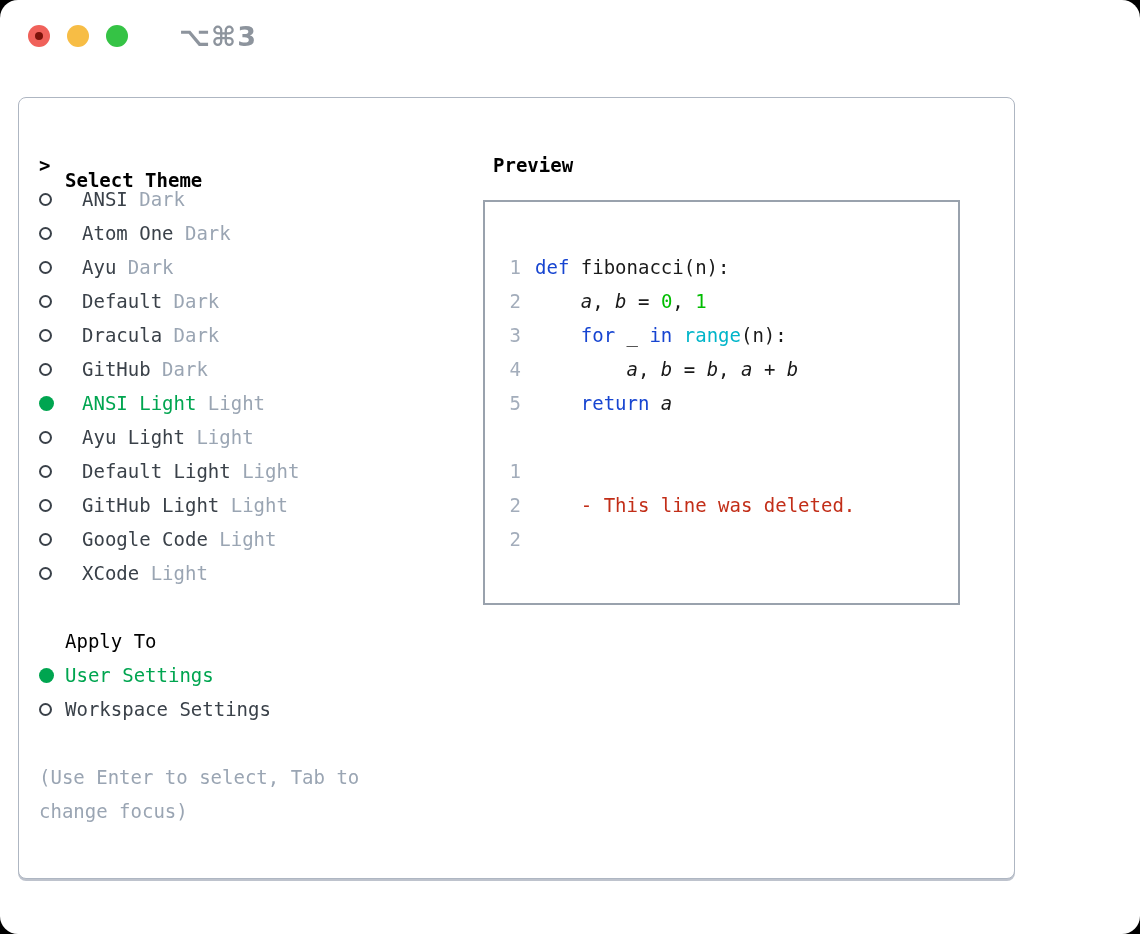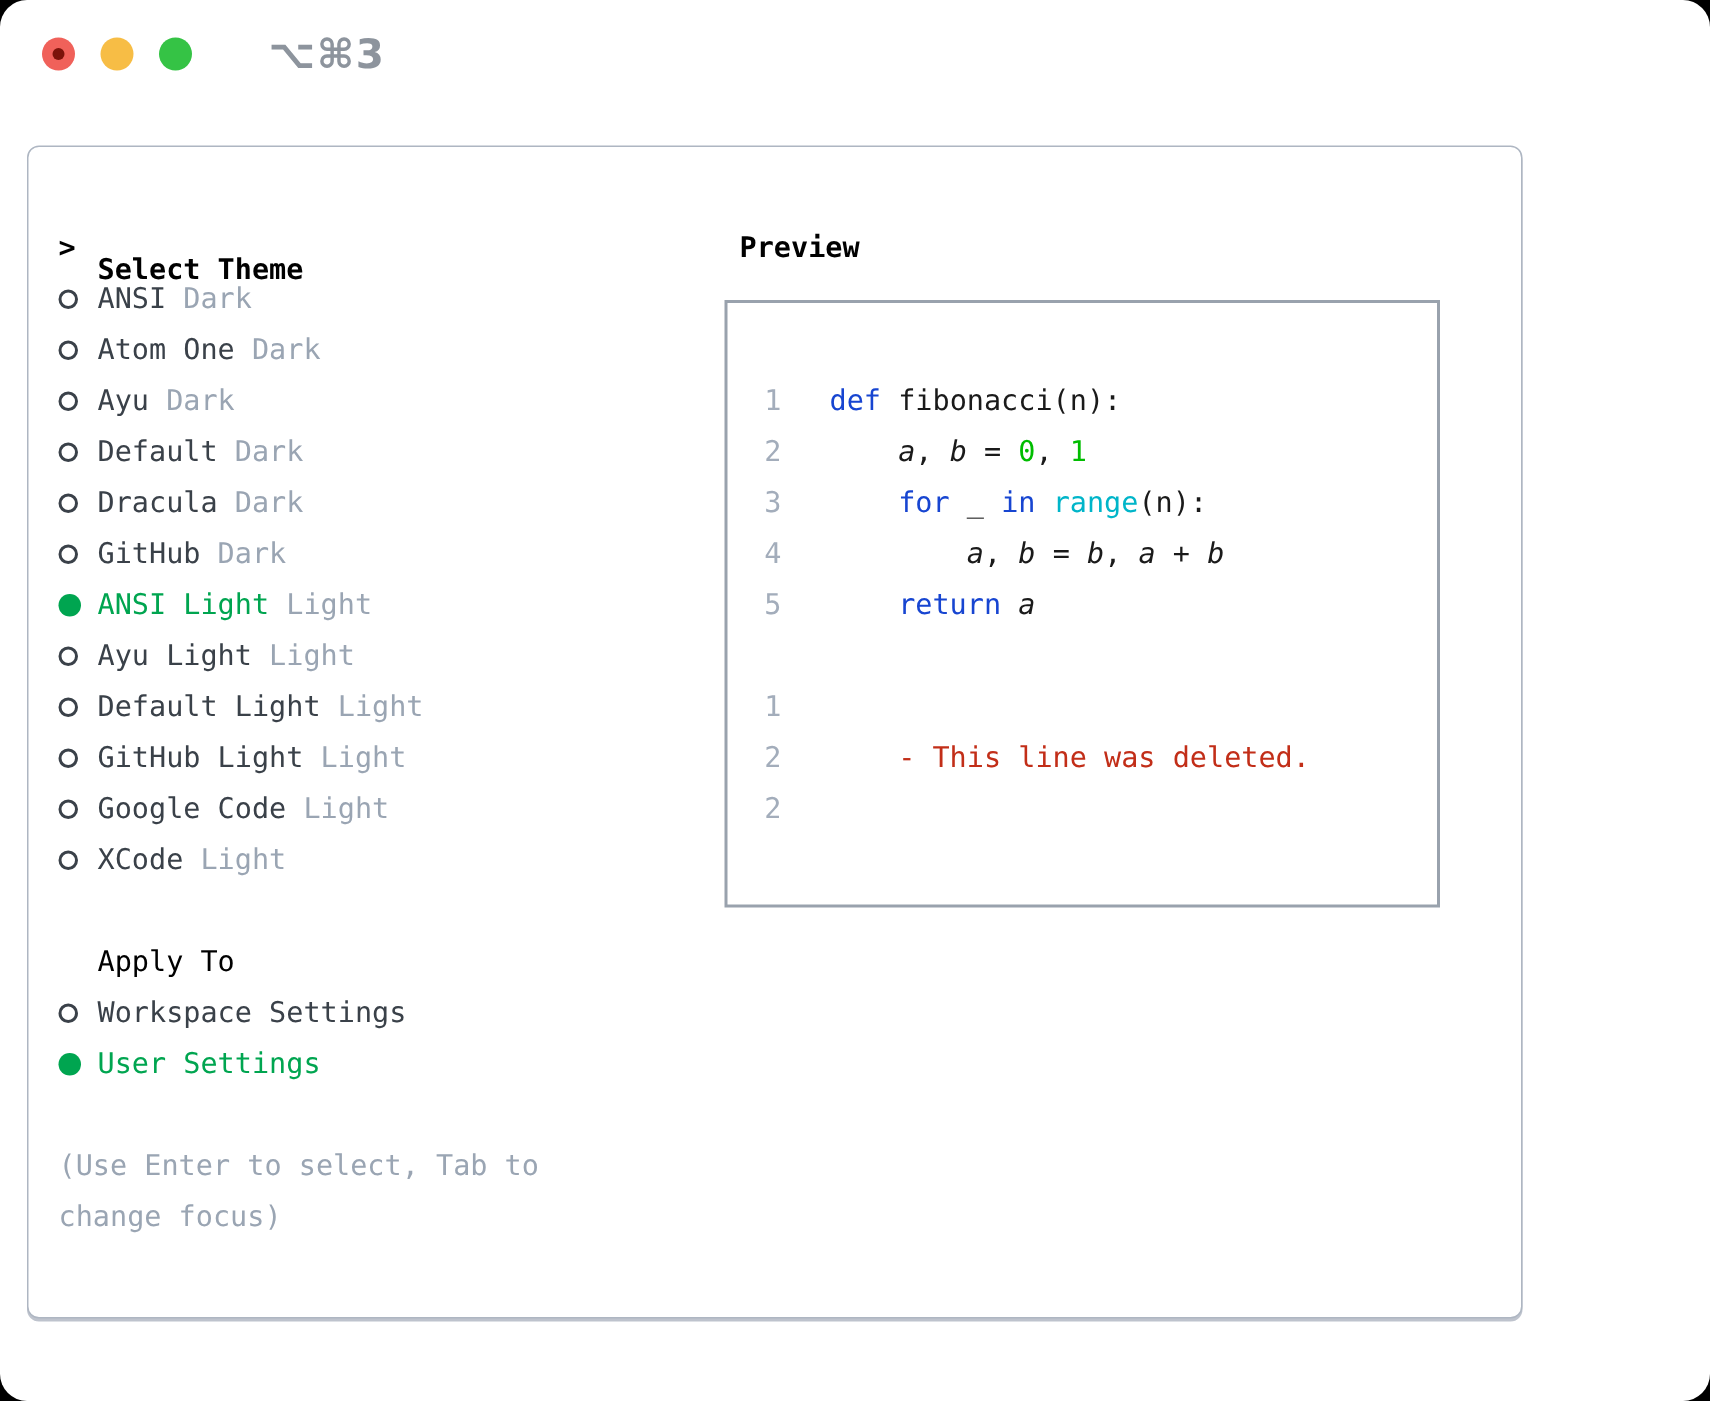--- a/index.html
+++ b/index.html
@@ -85,21 +85,21 @@
   .radio{
     width:13px;height:13px;border-radius:50%;
     border:2px solid var(--text-dark);
     background:transparent;
   }
   .radio.selected{
     width:15px;height:15px;
     border:none;
     background:var(--accent-green);
   }
-  .theme-name{color:var(--text-dark);white-space:pre;}
+  .theme-name{color:var(--text-dark);white-space:pre;margin-left:17px;}
   .theme-row.selected .theme-name{color:var(--accent-green);}
   .theme-variant{color:var(--muted-gray);white-space:pre;}
   .apply-label{color:var(--text-dark);white-space:pre;}
   .apply-row.selected .apply-label{color:var(--accent-green);}
 
   .hint{
     margin-top:0;
     max-width:396px;
     line-height:34px;
     color:var(--muted-gray);
@@ -117,21 +117,21 @@
     border:2px solid var(--box-border);
     padding-top:48px;
     background:#fff;
   }
   .code-row{display:flex;line-height:34px;height:34px;}
   .ln{
     flex:0 0 24px;width:24px;text-align:right;
     margin-left:12px;margin-right:14px;
     color:var(--line-number-gray);
   }
-  .code{white-space:pre;color:#1a1a1a;margin-left:18px;}
+  .code{white-space:pre;color:#1a1a1a;}
   .tok-kw{color:var(--keyword-blue);}
   .tok-fn{color:var(--builtin-cyan);}
   .tok-num{color:var(--number-green);}
   .tok-var{font-style:italic;color:#1a1a1a;}
   .tok-p{color:#1a1a1a;}
   .diff-ctx{color:var(--context-gray);}
   .diff-del{color:var(--deleted-red);}
   .diff-add{color:var(--added-green);}
 </style>
 </head>
@@ -244,31 +244,31 @@
         </div>
 
       <div class="row blank"></div>
 
       <div class="row">
         <span class="marker"></span>
         <span class="apply-heading-text">Apply To</span>
       </div>
 
       <div id="apply-items">
+          <div class="row apply-row selected">
+            <span class="marker">
+              <span class="radio selected"></span>
+            </span>
+            <span class="apply-label">User Settings</span>
+          </div>
           <div class="row apply-row">
             <span class="marker">
               <span class="radio"></span>
             </span>
             <span class="apply-label">Workspace Settings</span>
-          </div>
-          <div class="row apply-row selected">
-            <span class="marker">
-              <span class="radio selected"></span>
-            </span>
-            <span class="apply-label">User Settings</span>
           </div>
         </div>
 
       <div class="row blank"></div>
 
       <div class="hint">(Use Enter to select, Tab to change focus)</div>
     </div>
 
     <div class="right-col">
       <div class="preview-heading">Preview</div>

